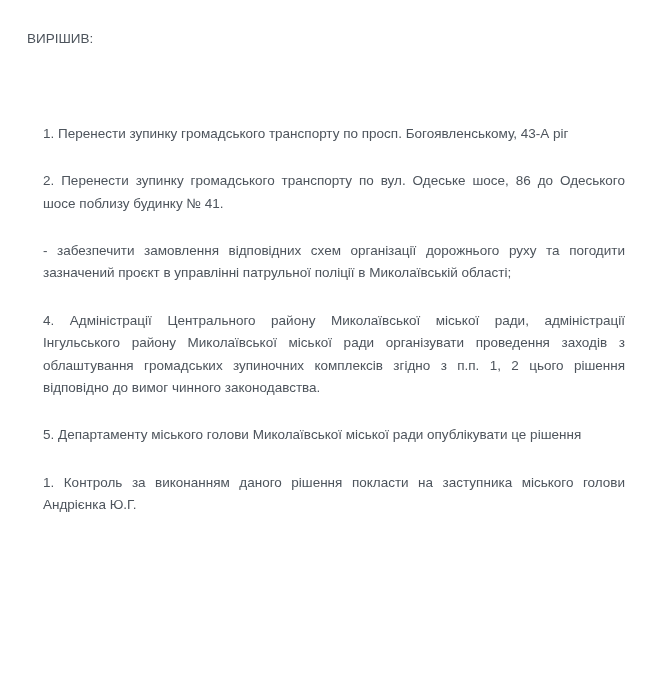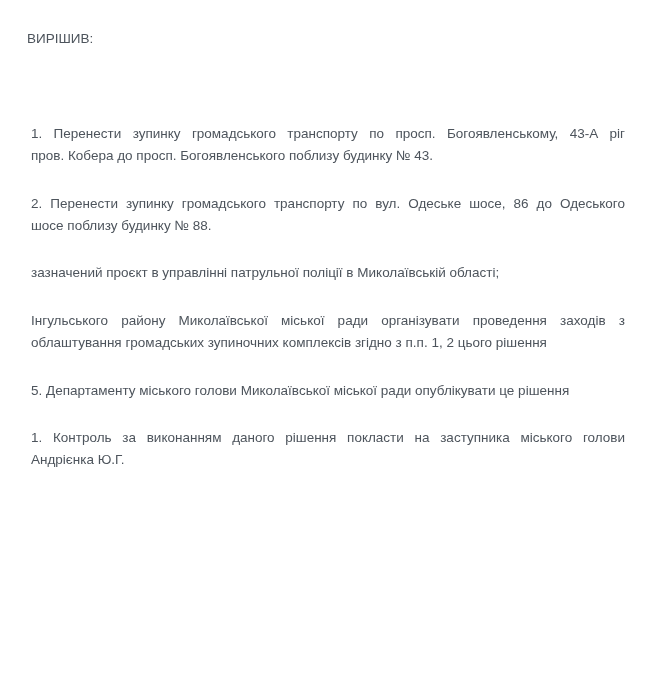--- a/index.html
+++ b/index.html
@@ -17,21 +17,21 @@
     box-sizing: border-box;
     width: 648px;
     height: 691px;
     padding: 28px 23px 0 27px;
     color: var(--text-color, #4d545c);
     font-size: 13.5px;
     line-height: 22.4px;
     -webkit-font-smoothing: antialiased;
   }
   .para {
-    margin: 0 0 25px 4px;
+    margin: 0 0 25px 16px;
     padding: 0;
   }
   .para .line {
     display: block;
     text-align: justify;
     text-align-last: justify;
     hyphens: none;
   }
   .para .line:last-child {
     text-align-last: left;
@@ -46,32 +46,34 @@
 <body style="background: rgb(255, 255, 255);">
 
 <div class="doc" style="--text-color: #4d545c;">
   <p class="heading">ВИРІШИВ:</p>
   <div>
       <p class="para">
         <span class="line">&nbsp;</span>
       </p>
       <p class="para">
         <span class="line">1. Перенести зупинку громадського транспорту по просп. Богоявленському, 43-А ріг</span>
-        <span class="line">пров. Кобера до просп. Богоявленського поблизу будинку № 43.</span>
       </p>
       <p class="para">
         <span class="line">2. Перенести зупинку громадського транспорту по вул. Одеське шосе, 86 до Одеського</span>
-        <span class="line">шосе поблизу будинку № 88.</span>
+        <span class="line">шосе поблизу будинку № 41.</span>
       </p>
       <p class="para">
+        <span class="line">- забезпечити замовлення відповідних схем організації дорожнього руху та погодити</span>
         <span class="line">зазначений проєкт в управлінні патрульної поліції в Миколаївській області;</span>
       </p>
       <p class="para">
+        <span class="line">4. Адміністрації Центрального району Миколаївської міської ради, адміністрації</span>
         <span class="line">Інгульського району Миколаївської міської ради організувати проведення заходів з</span>
         <span class="line">облаштування громадських зупиночних комплексів згідно з п.п. 1, 2 цього рішення</span>
+        <span class="line">відповідно до вимог чинного законодавства.</span>
       </p>
       <p class="para">
         <span class="line">5. Департаменту міського голови Миколаївської міської ради опублікувати це рішення</span>
       </p>
       <p class="para">
         <span class="line">1. Контроль за виконанням даного рішення покласти на заступника міського голови</span>
         <span class="line">Андрієнка Ю.Г.</span>
       </p>
     </div>
 </div>

